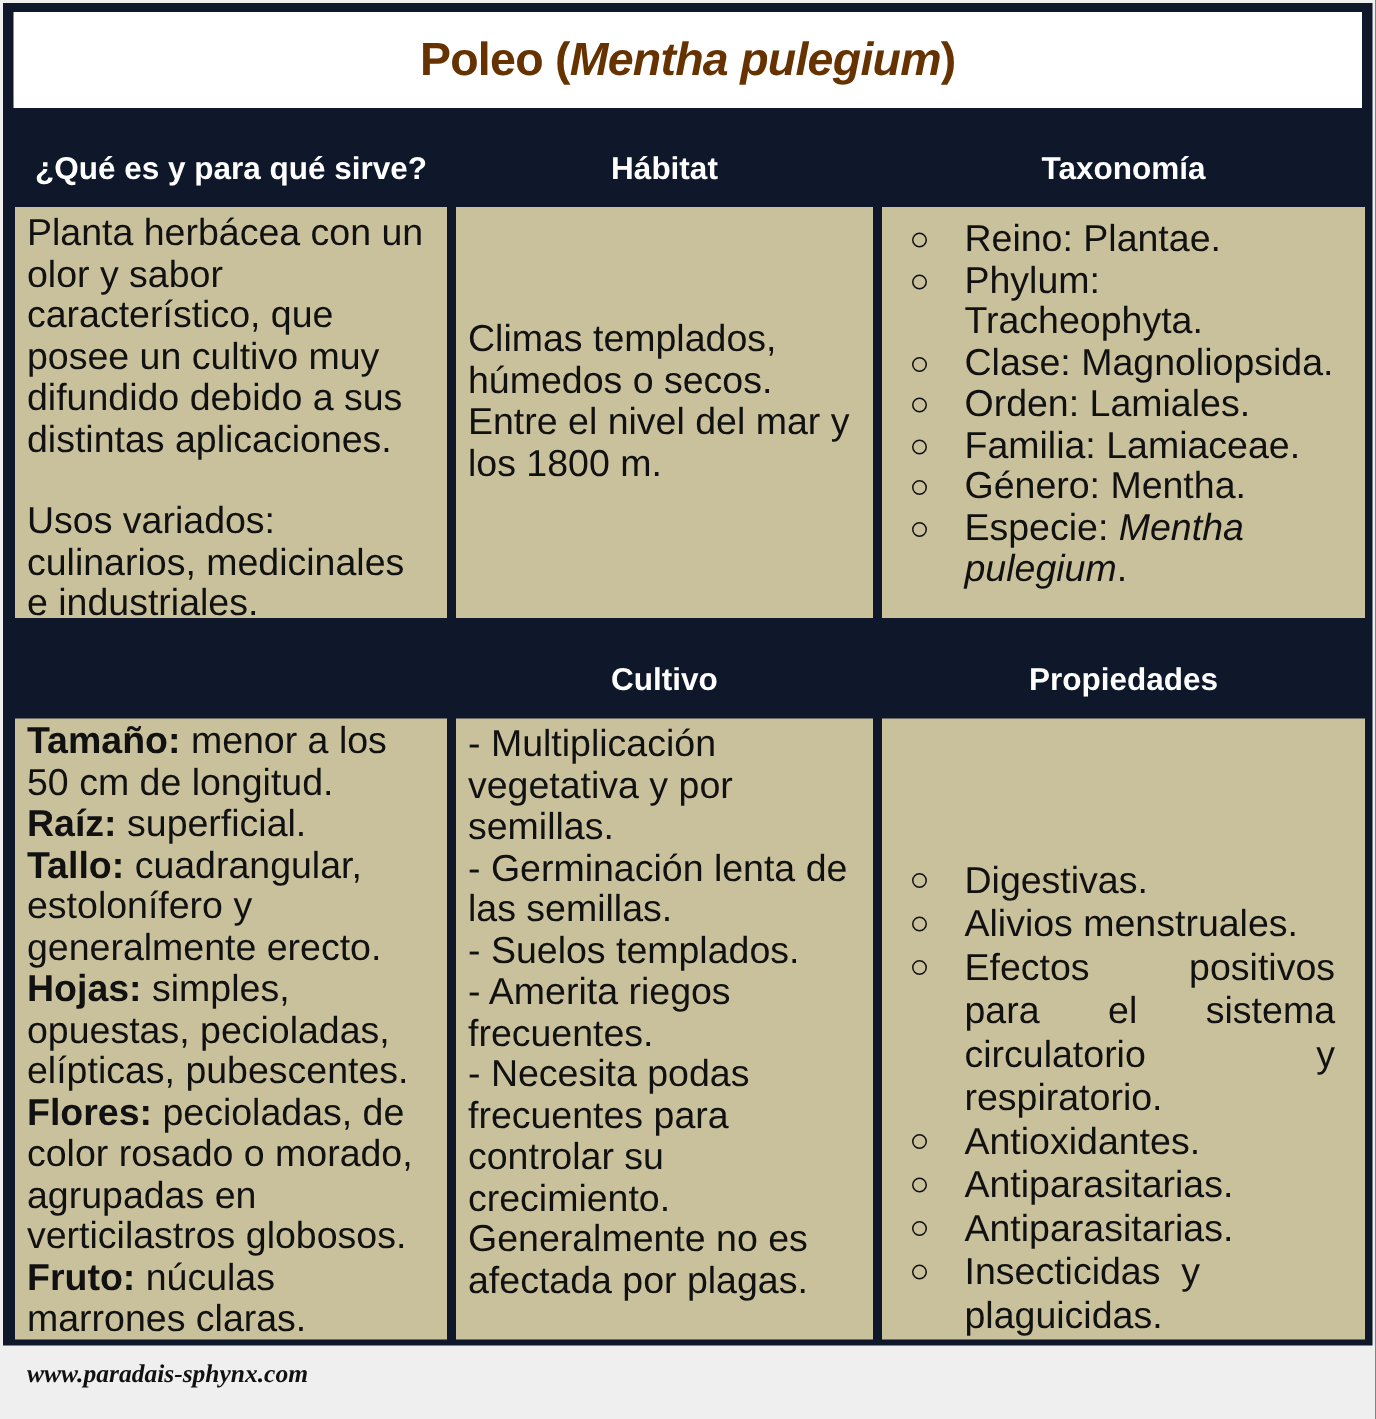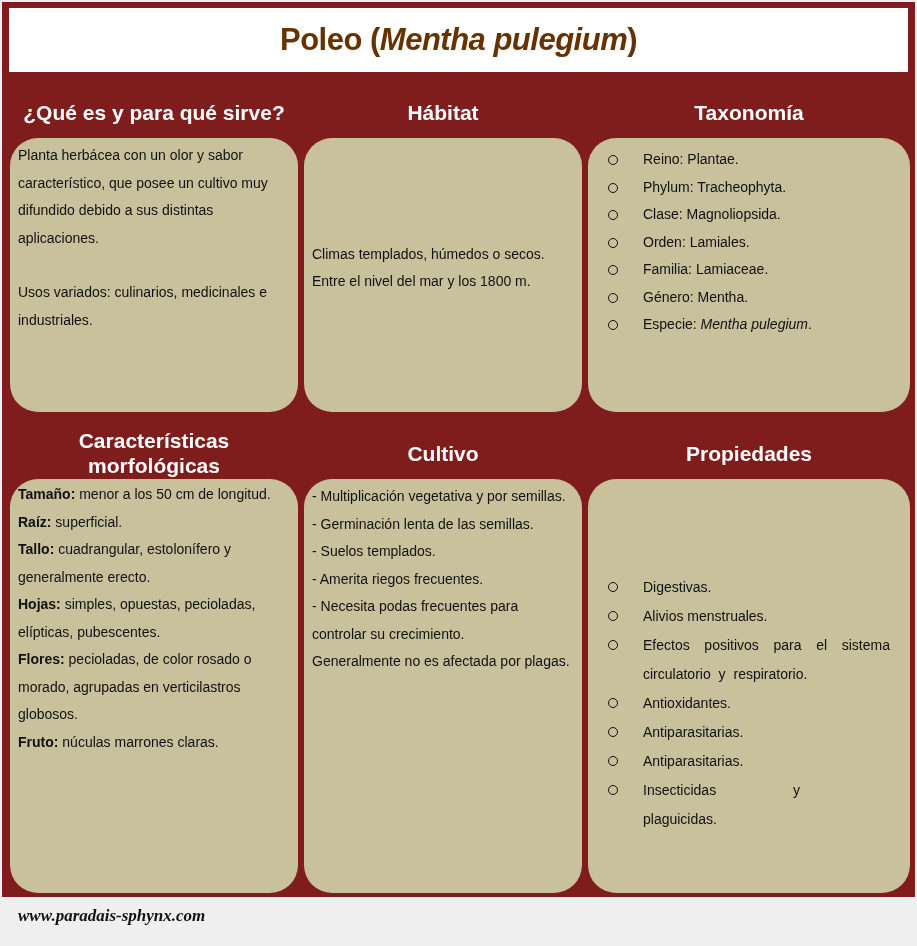--- a/index.html
+++ b/index.html
@@ -7,21 +7,21 @@
       width: 917px; height: 946px;
       background: #efefef;
       position: relative;
       overflow: hidden;
       font-family: "Liberation Sans", sans-serif;
     }
     .sheet {
       position: absolute;
       left: 2px; top: 2px;
       width: 913px; height: 895px;
-      background: #7f1d1d;
+      background: #0f172a;
       box-sizing: border-box;
     }
     .title-row {
       position: absolute;
       left: 7px; top: 6px;
       width: 899px; height: 64px;
       background: #ffffff;
       display: flex; align-items: center; justify-content: center;
       color: #663300;
       font-weight: bold;
@@ -36,24 +36,23 @@
       text-align: center;
       color: #ffffff;
       font-weight: bold;
       font-size: 21px;
       line-height: 25px;
     }
     .cell {
       position: absolute;
       background: #c9c09c;
       color: #111111;
-      font-size: 14px;
+      font-size: 25px;
       line-height: 27.5px;
       box-sizing: border-box;
-      border-radius: 28px;
     }
     .c1 { left: 8px; width: 288px; }
     .c2 { left: 302px; width: 278px; }
     .c3 { left: 586px; width: 322px; }
     .r1 { top: 136px; height: 274px; }
     .r2 { top: 477px; height: 414px; }
     .h1 { top: 70px; }
     .h2 { top: 411px; }
 
     .cell p { margin: 0; }
@@ -119,21 +118,20 @@
       <li><span class="bullet"></span><span>Reino: Plantae.</span></li>
       <li><span class="bullet"></span><span>Phylum: Tracheophyta.</span></li>
       <li><span class="bullet"></span><span>Clase: Magnoliopsida.</span></li>
       <li><span class="bullet"></span><span>Orden: Lamiales.</span></li>
       <li><span class="bullet"></span><span>Familia: Lamiaceae.</span></li>
       <li><span class="bullet"></span><span>Género: Mentha.</span></li>
       <li><span class="bullet"></span><span>Especie: </span><span class="em">Mentha pulegium</span><span>.</span></li>
     </ul>
   </div>
 
-  <div class="hdr c1 h2" style="padding:0 30px;box-sizing:border-box;">Características morfológicas</div>
   <div class="hdr c2 h2">Cultivo</div>
   <div class="hdr c3 h2">Propiedades</div>
 
   <div class="cell c1 r2 pad-left" style="padding-top:2px;">
     <p><b>Tamaño:</b><span> menor a los 50 cm de longitud.</span></p>
     <p><b>Raíz:</b><span> superficial.</span></p>
     <p><b>Tallo:</b><span> cuadrangular, estolonífero y generalmente erecto.</span></p>
     <p><b>Hojas:</b><span> simples, opuestas, pecioladas, elípticas, pubescentes.</span></p>
     <p><b>Flores:</b><span> pecioladas, de color rosado o morado, agrupadas en verticilastros globosos.</span></p>
     <p><b>Fruto:</b><span> núculas marrones claras.</span></p>

